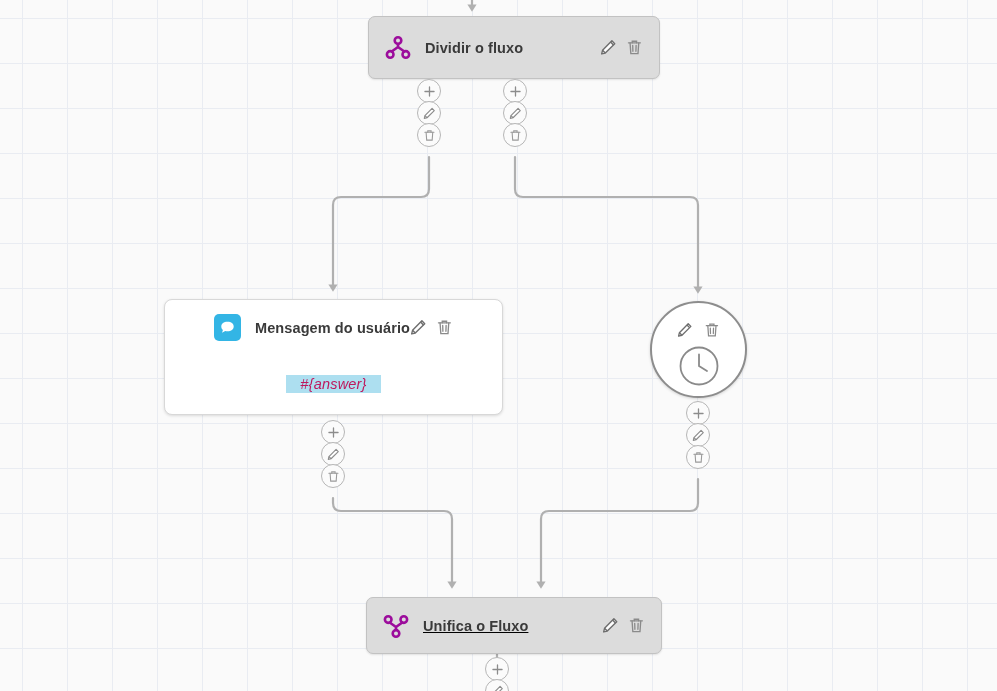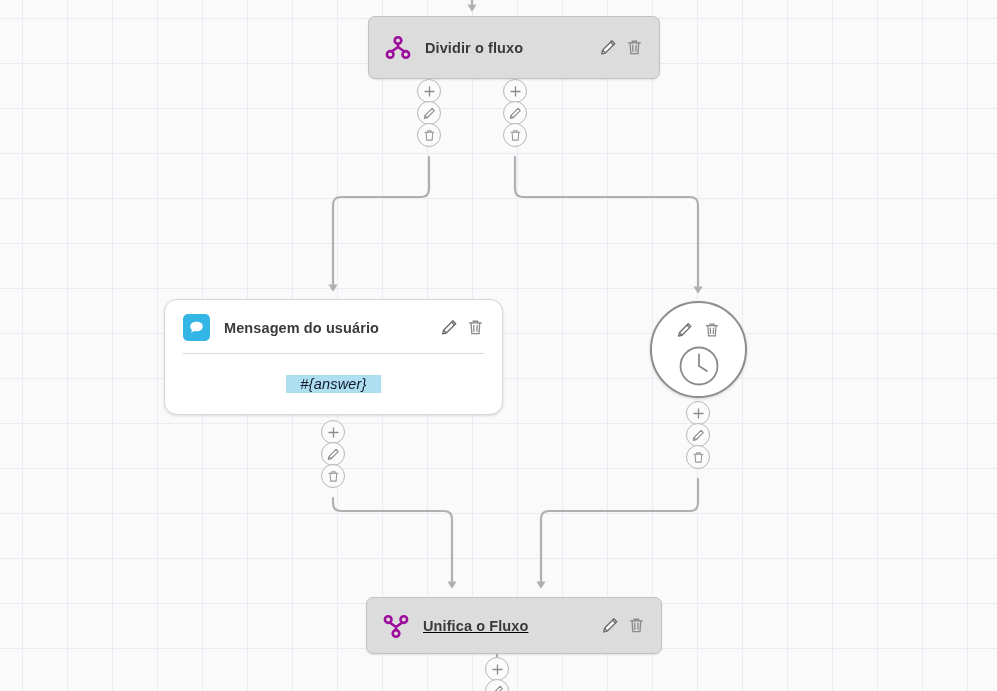--- a/index.html
+++ b/index.html
@@ -85,25 +85,26 @@
 
   
   #node-message {
     left: 164px; top: 299px;
     width: 339px; height: 116px;
   }
   .card {
     width: 100%; height: 100%;
     background: #ffffff;
     border: 1px solid #d8d8d8;
-    border-radius: 13px;
+    border-radius: 8px;
     box-shadow: 0 1px 3px rgba(0,0,0,0.13);
     box-sizing: border-box;
     display: flex;
     flex-direction: column;
+    align-items: center;
   }
   .card-header {
     display: flex;
     align-items: center;
     padding: 14px 18px 0 18px;
   }
   .msg-icon {
     width: 27px; height: 27px;
     border-radius: 5px;
     background: #33b5e5;
@@ -120,21 +121,21 @@
   }
   .card-body {
     flex: 1;
     display: flex;
     align-items: center;
     justify-content: center;
   }
   .answer-token {
     font-size: 14.5px;
     font-style: italic;
-    color: #0f172a;
+    color: #be185d;
     background: #addff0;
     padding: 1px 14px;
     letter-spacing: 0.2px;
   }
 
   
   #node-timer {
     left: 650px; top: 301px;
     width: 97px; height: 97px;
   }

